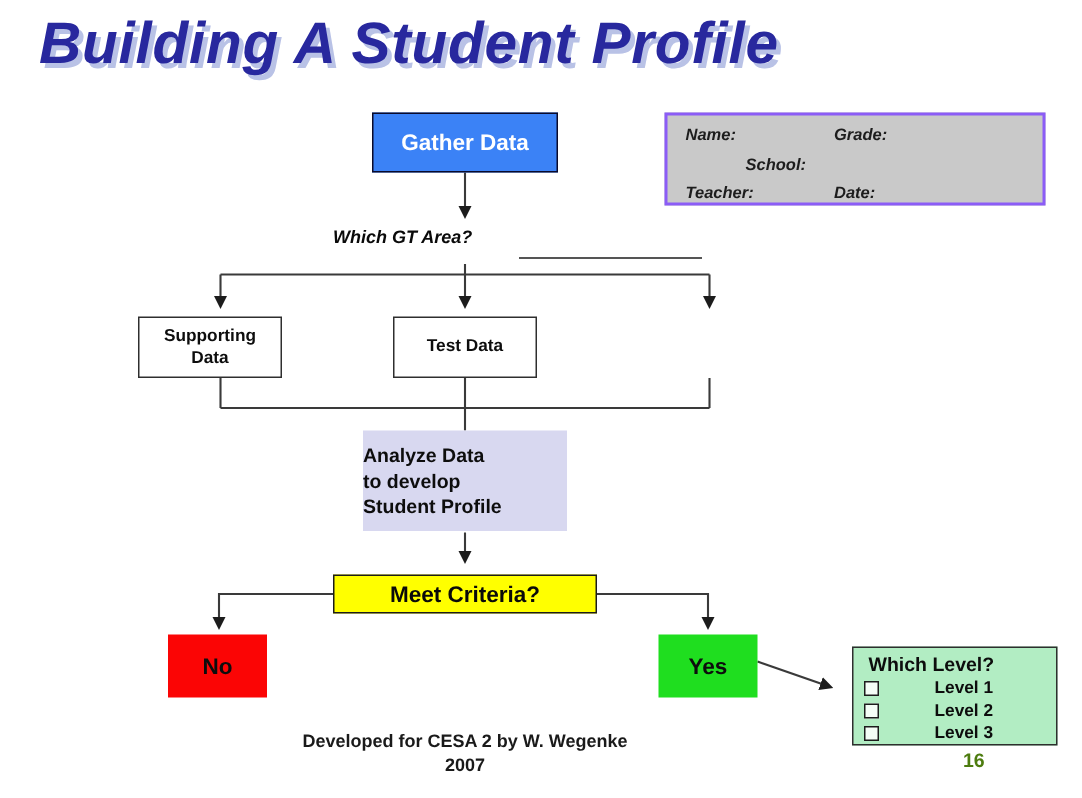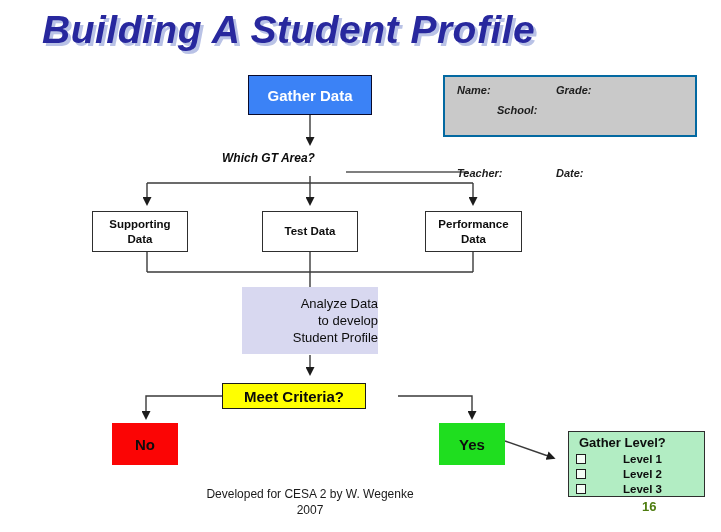--- a/index.html
+++ b/index.html
@@ -5,64 +5,63 @@
   html,body{margin:0;padding:0;background:#fff;}
   #slide{
     position:relative;width:721px;height:532px;background:#ffffff;
     font-family:"Liberation Sans",sans-serif;overflow:hidden;color:#111;
   }
   
   .slide-title{
     position:absolute;left:26px;top:8px;font-size:39px;font-weight:bold;font-style:italic;
     color:#28289E;letter-spacing:0.5px;white-space:nowrap;
     text-shadow:3px 3px 0 #b9c2e6;
-    margin-left:16px;
   }
   
   .connectors{position:absolute;left:0;top:0;width:721px;height:532px;pointer-events:none;}
   
   .gather-box{
     position:absolute;left:248px;top:75px;width:124px;height:40px;
     background:#3b82f6;border:1px solid #0a0a2a;box-sizing:border-box;
     display:flex;align-items:center;justify-content:center;
     color:#fff;font-weight:bold;font-size:15px;
   }
   
   .info-box{
     position:absolute;left:443px;top:75px;width:254px;height:62px;
-    background:#C9C9C9;border:2px solid #0369a1;box-sizing:border-box;
+    background:#C9C9C9;border:2px solid #8b5cf6;box-sizing:border-box;
     font-size:11px;font-weight:bold;font-style:italic;color:#1d1d1d;
   }
   .info-row{position:absolute;left:12px;white-space:nowrap;}
   .info-col2{position:absolute;left:99px;top:0;}
-  .ir1{top:7px;} .ir2{top:27px;margin-left:40px;} .ir3{top:46px;margin-top:44px;}
+  .ir1{top:7px;} .ir2{top:27px;margin-left:40px;} .ir3{top:46px;}
   
   .gt-question{
     position:absolute;left:222px;top:151px;font-size:12px;font-weight:bold;font-style:italic;
     color:#0a0a0a;white-space:nowrap;
   }
   
   .src-box{
     position:absolute;top:211px;height:41px;background:#fff;border:1.5px solid #2e2e2e;
     box-sizing:border-box;display:flex;align-items:center;justify-content:center;
     font-size:11.5px;font-weight:bold;text-align:center;line-height:1.25;color:#0d0d0d;
   }
   .src-label{display:inline-block;max-width:76px;}
   .src-supporting{left:92px;width:96px;}
   .src-test{left:262px;width:96px;}
   .src-performance{left:425px;width:97px;}
   
   .analyze-box{
     position:absolute;left:242px;top:287px;width:136px;height:67px;background:#D8D8F0;
-    box-sizing:border-box;display:flex;flex-direction:column;align-items:flex-end;justify-content:center;
-    font-size:13px;font-weight:normal;color:#0d0d0d;line-height:17px;text-align:center;
+    box-sizing:border-box;display:flex;flex-direction:column;align-items:flex-start;justify-content:center;
+    font-size:13px;font-weight:bold;color:#0d0d0d;line-height:17px;text-align:center;
   }
   
   .criteria-box{
-    position:absolute;left:222px;top:383px;width:144px;height:26px;background:#FFFF00;
+    position:absolute;left:222px;top:383px;width:176px;height:26px;background:#FFFF00;
     border:1.5px solid #1c1c1c;box-sizing:border-box;display:flex;align-items:center;justify-content:center;
     font-size:15px;font-weight:bold;color:#0a0a0a;
   }
   
   .no-box,.yes-box{
     position:absolute;top:423px;width:66px;height:42px;box-sizing:border-box;
     display:flex;align-items:center;justify-content:center;font-size:15px;font-weight:bold;color:#0d0d0d;
   }
   .no-box{left:112px;background:#FB0505;}
   .yes-box{left:439px;background:#1FDE1F;}
@@ -74,21 +73,21 @@
   .level-title{font-size:13px;font-weight:bold;padding:3px 0 1px 10px;}
   .level-row{display:flex;align-items:center;height:15px;padding-left:7px;font-size:11.5px;font-weight:bold;}
   .checkbox-icon{
     width:8px;height:8px;border:1.4px solid #1c1c1c;background:#f4fdf6;display:inline-block;
     margin-right:0;flex:0 0 auto;
   }
   .level-opt-label{display:inline-block;margin-left:37px;}
   
   .footer{
     position:absolute;left:150px;top:486px;width:320px;text-align:center;
-    font-size:12px;color:#1a1a1a;line-height:16px;font-weight:normal;
+    font-size:12px;color:#1a1a1a;line-height:16px;font-weight:bold;
   }
   
   .page-number{position:absolute;left:642px;top:499px;font-size:13px;font-weight:bold;color:#4d7c0f;}
 </style>
 </head>
 <body>
 
 <div id="slide">
 
   <svg class="connectors" width="721" height="532" viewBox="0 0 721 532" xmlns="http://www.w3.org/2000/svg">
@@ -144,43 +143,40 @@
   </div>
 
   <div class="gt-question">Which GT Area?</div>
 
   <div class="src-box src-test">
     <span class="src-label">Test Data</span>
   </div>
   <div class="src-box src-supporting">
     <span class="src-label">Supporting Data</span>
   </div>
-  <div class="src-box src-performance">
-    <span class="src-label">Performance Data</span>
-  </div>
 
   <div class="analyze-box">
     <div>Analyze Data</div>
     <div>to develop</div>
     <div>Student Profile</div>
   </div>
 
   <div class="criteria-box">
     <span>Meet Criteria?</span>
   </div>
 
   <div class="no-box">
     <span>No</span>
   </div>
   <div class="yes-box">
     <span>Yes</span>
   </div>
 
   <div class="level-box">
-    <div class="level-title">Gather Level?</div>
+    <div class="level-title">Which Level?</div>
     <div class="level-row">
       <span class="checkbox-icon"></span>
       <span class="level-opt-label">Level 1</span>
     </div>
     <div class="level-row">
       <span class="checkbox-icon"></span>
       <span class="level-opt-label">Level 2</span>
     </div>
     <div class="level-row">
       <span class="checkbox-icon"></span>

